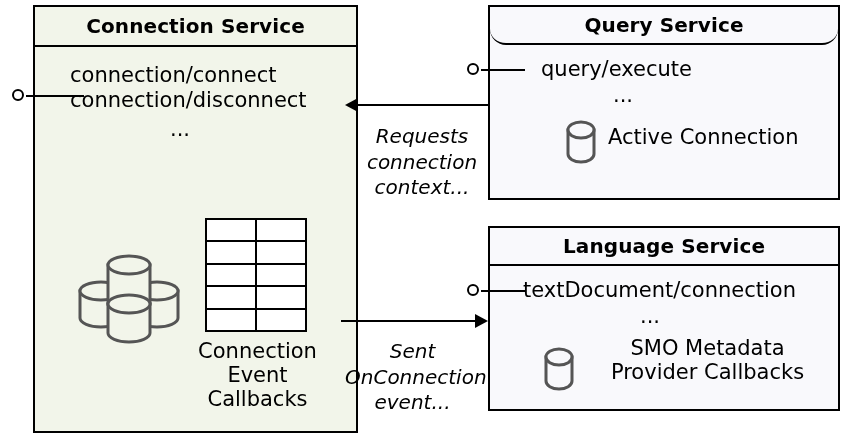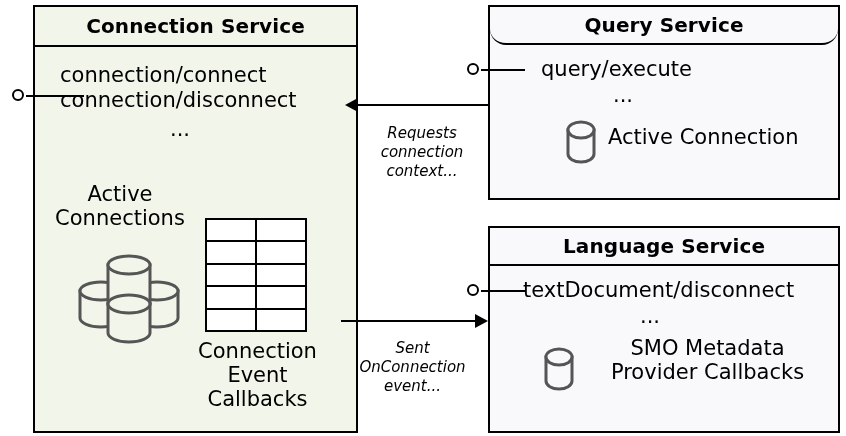--- a/index.html
+++ b/index.html
@@ -68,21 +68,21 @@
     font-size: 20px;
     background: #F9F9FC;
     border-radius: 16px;
   }
   #query-service .body { height: 153px; margin-left: 18px; }
 
   #language-service {
     left: 488px;
     top: 226px;
     width: 352px;
-    height: 207px;
+    height: 185px;
     background: #F9F9FC;
   }
   #language-service .hdr {
     height: 38px;
     font-size: 20px;
     background: #F9F9FC;
   }
   #language-service .body { height: 165px; }
 
   
@@ -139,21 +139,21 @@
     height: 0;
     border-top: 7px solid transparent;
     border-bottom: 7px solid transparent;
   }
   .arrow-head.left  { border-right: 13px solid #000000; }
   .arrow-head.right { border-left: 13px solid #000000; }
 
   .arrow-label {
     position: absolute;
     font-style: italic;
-    font-size: 15px;
+    font-size: 20px;
     color: #000000;
     text-align: center;
     line-height: 1.28;
     white-space: pre-line;
   }
 
   
   #callback-grid {
     position: absolute;
     left: 170px;
@@ -174,27 +174,25 @@
 </style>
 </head>
 <body>
 
 <div id="canvas">
 
   <div class="component" id="connection-service">
     <div class="hdr">Connection Service</div>
     <div class="body">
 
-      <div class="txt op" style="left:25px; top:16px;">connection/connect
+      <div class="txt op" style="left:35px; top:16px;">connection/connect
 connection/disconnect</div>
 
       <div class="txt ellipsis" style="left:0; top:70px; width:290px;">...</div>
 
-      <div class="txt caption" style="left:10px; top:135px; width:150px;">Active
-Connections</div>
 
       <div class="cyl-icon" style="left:40px; top:205px;">
         <svg width="108" height="95" viewBox="0 0 108 95">
           <g fill="#F2F5EA" stroke="#555555" stroke-width="3">
 
             <path d="M5,39 L5,66 A21,9 0 0,0 47,66 L47,39 Z"></path>
             <ellipse cx="26" cy="39" rx="21" ry="9"></ellipse>
 
             <path d="M61,39 L61,66 A21,9 0 0,0 103,66 L103,39 Z"></path>
             <ellipse cx="82" cy="39" rx="21" ry="9"></ellipse>
@@ -269,21 +267,21 @@
 
   <div class="lollipop" style="left:467px; top:62px; width:24px; height:16px;">
     <div class="stem" style="width:44px;"></div>
     <div class="ball"></div>
   </div>
 
   <div class="component" id="language-service">
     <div class="hdr">Language Service</div>
     <div class="body">
 
-      <div class="txt op" style="left:33px; top:12px;">textDocument/disconnect</div>
+      <div class="txt op" style="left:33px; top:12px;">textDocument/connection</div>
 
       <div class="txt ellipsis" style="left:0; top:38px; width:320px;">...</div>
 
       <div class="cyl-icon" style="left:52px; top:80px;">
         <svg width="34" height="46" viewBox="0 0 34 46">
           <g fill="#F9F9FC" stroke="#555555" stroke-width="3">
             <path d="M4,11 L4,35 A13,8 0 0,0 30,35 L30,11 Z"></path>
             <ellipse cx="17" cy="11" rx="13" ry="8"></ellipse>
           </g>
         </svg>

